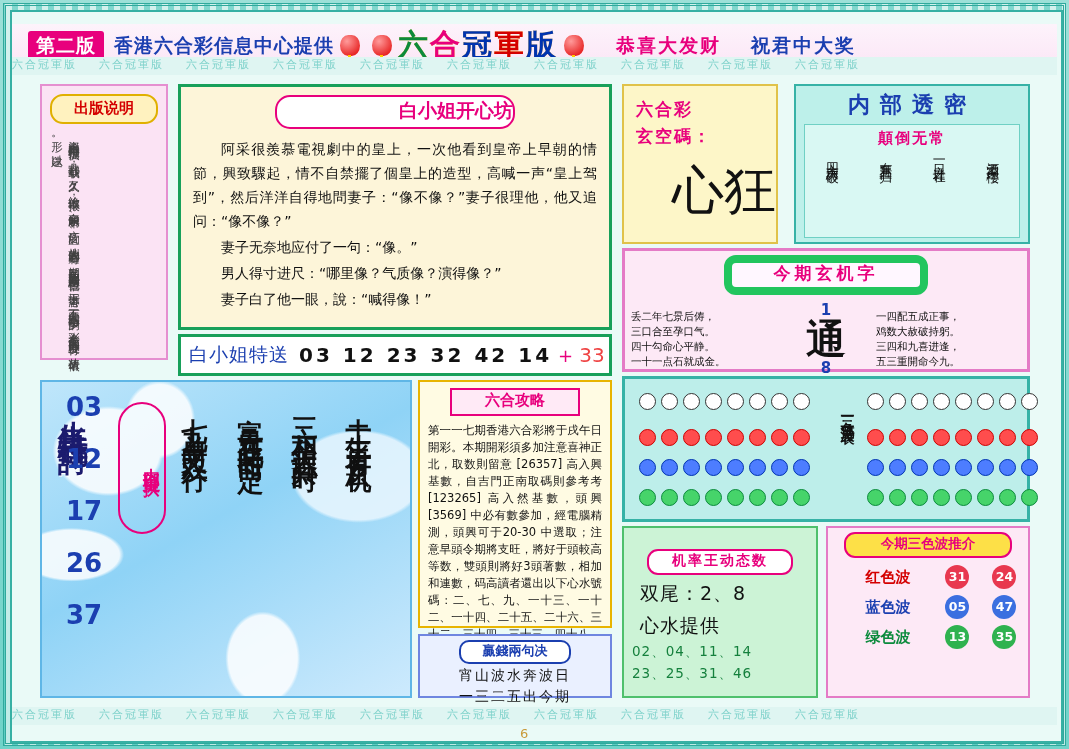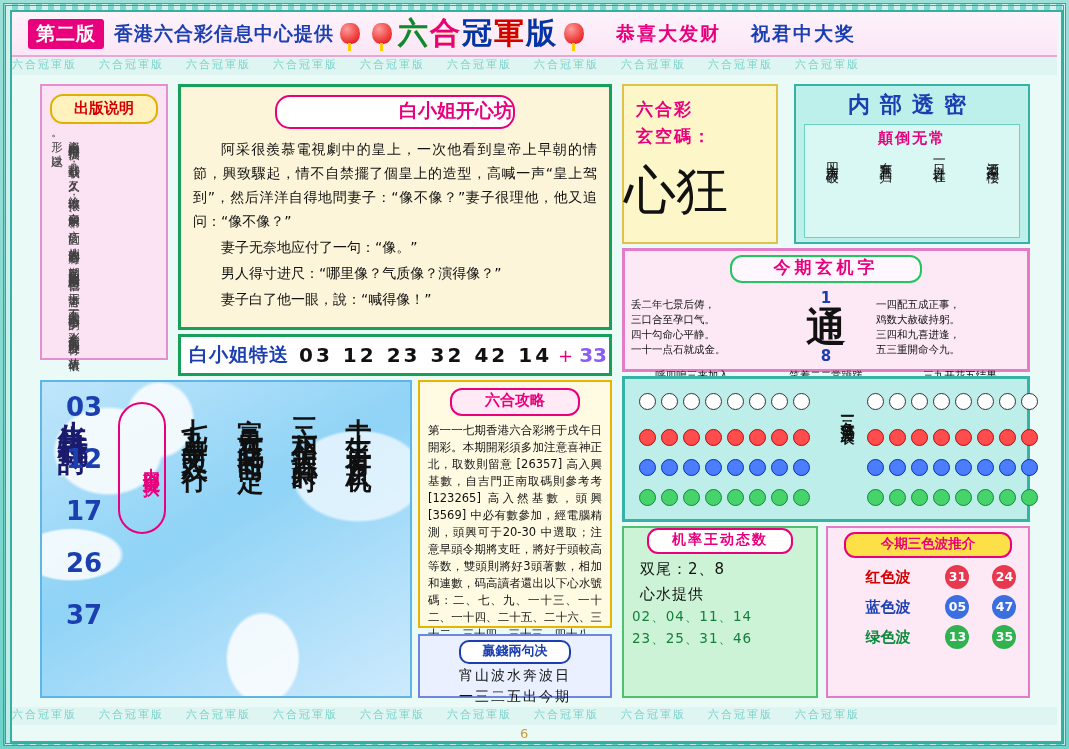--- a/index.html
+++ b/index.html
@@ -15,21 +15,21 @@
     background:linear-gradient(#9ce0d8,#6fd3c9);}
   .frame-inner{position:absolute;left:10px;top:10px;width:1049px;height:729px;
     background:#eafaf7;border:2px solid #37b0a4;}
   .frame-pattern{position:absolute;left:3px;top:3px;width:1063px;height:743px;
     border:3px double #2fa99c;box-sizing:border-box;
     background:
       repeating-linear-gradient(90deg,rgba(255,255,255,.55) 0 6px,rgba(0,170,160,.18) 6px 12px);
   }
 
   
-  .titlebar{position:absolute;left:12px;top:12px;width:1045px;height:43px;
+  .titlebar{position:absolute;left:12px;top:24px;width:1045px;height:43px;
     background:linear-gradient(#fdf3fb,#fbe6f6);
     border-bottom:2px solid #e6a7d4;display:flex;align-items:center;}
   .badge-2nd{margin-left:16px;background:#e8007d;color:#fff;font-weight:bold;
     font-size:19px;padding:2px 8px;border-radius:3px;letter-spacing:1px;}
   .src-title{margin-left:10px;color:#1b3fb0;font-size:19px;font-weight:bold;letter-spacing:1px;}
   .lantern{width:26px;height:30px;margin:0 3px;position:relative;}
   .lantern:before{content:"";position:absolute;left:3px;top:4px;width:20px;height:21px;
     border-radius:50%/60%;background:radial-gradient(circle at 35% 30%,#ff9b9b,#e00000);}
   .lantern:after{content:"";position:absolute;left:11px;top:24px;width:3px;height:8px;background:#ffcc00;}
   .main-title{font-size:30px;font-weight:bold;letter-spacing:2px;
@@ -65,24 +65,24 @@
     border:3px solid #18a05a;}
   #joke .cap{margin:8px auto 0;width:236px;height:30px;background:#fff;
     border:2px solid #e8007d;border-radius:15px;color:#e8007d;font-size:19px;
     font-weight:bold;text-align:right;line-height:27px;}
   #joke .body{margin:8px 12px;font-size:14px;line-height:24px;color:#111;text-align:justify;}
   #joke .body p{margin:0 0 2px;text-indent:2em;}
 
   
   #special{left:164px;top:256px;width:434px;height:42px;background:#fff;
     border:3px solid #18a05a;display:flex;align-items:center;}
-  #special .lbl{color:#1b3fb0;font-size:19px;font-weight:bold;margin-left:8px;letter-spacing:1px;text-align:center;}
+  #special .lbl{color:#1b3fb0;font-size:19px;font-weight:normal;margin-left:8px;letter-spacing:1px;text-align:center;}
   #special .nums{color:#111;font-size:20px;font-weight:bold;margin-left:10px;letter-spacing:3px;}
   #special .plus{color:#e8007d;font-size:18px;margin:0 6px;}
-  #special .sp{color:#8b5cf6;font-size:20px;font-weight:bold;}
+  #special .sp{color:#ef4444;font-size:20px;font-weight:normal;}
 
   
   #poem{left:26px;top:302px;width:372px;height:318px;
     background:linear-gradient(150deg,#bfe6fb,#8fd3f6 45%,#cdeafd);
     border:2px solid #5fb6e6;overflow:hidden;}
   #poem .clouds{position:absolute;inset:0;
     background:
       radial-gradient(ellipse at 18% 22%,#ffffff 0 12%,transparent 13%),
       radial-gradient(ellipse at 32% 12%,#ffffff 0 9%,transparent 10%),
       radial-gradient(ellipse at 8% 55%,#ffffff 0 10%,transparent 11%),
@@ -100,71 +100,71 @@
     font-weight:bold;writing-mode:vertical-rl;text-orientation:upright;
     text-align:center;padding-top:8px;box-sizing:border-box;letter-spacing:4px;}
   #poem .nums{position:absolute;left:14px;top:10px;width:56px;
     display:flex;flex-direction:column;gap:22px;}
   #poem .nums div{color:#1b3fb0;font-size:26px;font-weight:bold;text-align:center;}
 
   
   #strategy{left:404px;top:302px;width:194px;height:248px;background:#fffbe3;
     border:2px solid #e8b400;}
   #strategy .cap{margin:6px auto 0;width:126px;height:24px;background:#ffeaf6;
-    border:2px solid #e8007d;border-radius:12px;color:#e8007d;font-size:15px;
+    border:2px solid #e8007d;border-radius:0;color:#e8007d;font-size:15px;
     font-weight:bold;text-align:center;line-height:21px;}
   #strategy .body{margin:6px 8px;font-size:11.5px;line-height:17px;color:#111;text-align:justify;}
 
   
   #win{left:404px;top:556px;width:194px;height:64px;background:#eaf0ff;
     border:2px solid #6f86e0;}
   #win .cap{margin:4px auto 0;width:108px;height:20px;background:#fff;border:2px solid #1b3fb0;
     border-radius:10px;color:#1b3fb0;font-size:13px;font-weight:bold;text-align:center;line-height:17px;}
   #win .l{font-size:14px;color:#111;text-align:center;margin-top:3px;letter-spacing:2px;}
 
   
   #xk{left:608px;top:6px;width:156px;height:160px;background:#fdf6c8;border:2px solid #e0c24a;}
   #xk .t{color:#e8007d;font-size:17px;font-weight:bold;margin:12px 0 0 12px;letter-spacing:2px;}
   #xk .t2{color:#e8007d;font-size:17px;font-weight:bold;margin:4px 0 0 12px;letter-spacing:2px;}
-  #xk .glyph{font-size:52px;color:#111;text-align:left;margin-top:8px;font-family:"DejaVu Serif",serif;}
+  #xk .glyph{font-size:52px;color:#111;text-align:right;margin-top:8px;font-family:"DejaVu Serif",serif;}
 
   
   #inner{left:780px;top:6px;width:236px;height:160px;background:#bdf0ea;border:2px solid #36b2a6;}
   #inner .hd{color:#1b3fb0;font-size:22px;font-weight:bold;text-align:center;margin-top:4px;letter-spacing:10px;}
   #inner .panel{margin:4px 8px;height:112px;background:#d9f8f3;border:1px solid #6fd0c4;position:relative;}
   #inner .sub{color:#e8007d;font-size:15px;font-weight:bold;text-align:center;margin-top:4px;letter-spacing:2px;}
   #inner .cols{display:flex;justify-content:space-around;margin-top:4px;}
   #inner .cols div{writing-mode:vertical-rl;text-orientation:upright;font-size:13px;color:#111;letter-spacing:2px;}
 
   
   #xuanji{left:608px;top:170px;width:408px;height:124px;background:#fde9f6;border:3px solid #e47bc6;}
-  #xuanji .cap{margin:4px auto 0;width:188px;height:24px;background:#fff7ff;border:2px solid #22c55e;
+  #xuanji .cap{margin:4px auto 0;width:188px;height:24px;background:#fff7ff;border:8px solid #22c55e;
     border-radius:12px;color:#e8007d;font-size:17px;font-weight:bold;text-align:center;line-height:20px;letter-spacing:4px;}
   #xuanji .row{display:flex;align-items:center;margin-top:2px;height:84px;}
   #xuanji .side{flex:1;font-size:10.5px;line-height:15px;color:#111;padding:0 6px;}
   #xuanji .big{width:88px;text-align:center;}
   #xuanji .big .n{color:#1b3fb0;font-size:15px;font-weight:bold;}
   #xuanji .big .c{font-size:40px;font-weight:bold;color:#111;font-family:"DejaVu Serif",serif;line-height:40px;}
   #xuanji .foot{display:flex;justify-content:space-around;font-size:10.5px;color:#111;}
 
   
   #wave{left:608px;top:298px;width:408px;height:146px;background:#bdeeea;border:3px solid #36b2a6;}
   #wave .lbl{position:absolute;left:176px;top:26px;width:56px;writing-mode:vertical-rl;
     text-orientation:upright;font-size:14px;font-weight:bold;color:#111;letter-spacing:3px;}
   .balls{position:absolute;display:flex;gap:5px;}
   .ball{width:15px;height:15px;border-radius:50%;border:1.5px solid #333;background:#fff;}
   .ball.r{background:#ff4d4d;border-color:#c00;}
   .ball.b{background:#4d7dff;border-color:#0033b0;}
   .ball.g{background:#46d46a;border-color:#0b8a3c;}
 
   
   #prob{left:608px;top:448px;width:196px;height:172px;background:#ccf3d6;border:2px solid #4fc06d;}
-  #prob .cap{margin:0 auto 0;width:142px;height:22px;background:#fff;border:2px solid #e8007d;
+  #prob .cap{margin:21px auto 0;width:142px;height:22px;background:#fff;border:2px solid #e8007d;
     border-radius:11px;color:#e8007d;font-size:14px;font-weight:bold;text-align:center;line-height:19px;letter-spacing:2px;}
-  #prob .ln{font-size:15px;color:#111;margin:6px 8px 0 16px;letter-spacing:1px;}
+  #prob .ln{font-size:19px;color:#111;margin:6px 8px 0 16px;letter-spacing:1px;}
   #prob .nums{font-size:13.5px;color:#15803d;margin:4px 0 0 8px;letter-spacing:1px;}
 
   
   #colorwave{left:812px;top:448px;width:204px;height:172px;background:#fde9f6;border:2px solid #e47bc6;}
   #colorwave .cap{margin:4px auto 0;width:164px;height:22px;background:#fde047;border:2px solid #e8007d;
     border-radius:11px;color:#e8007d;font-size:13.5px;font-weight:bold;text-align:center;line-height:19px;}
   #colorwave table{width:100%;border-collapse:collapse;margin-top:4px;}
   #colorwave td{padding:3px 2px;text-align:center;}
   #colorwave .nm{font-size:15px;font-weight:bold;padding-left:16px;}
   #colorwave .nm.red{color:#d40000;} #colorwave .nm.blue{color:#1b3fb0;} #colorwave .nm.green{color:#0b8a3c;}

